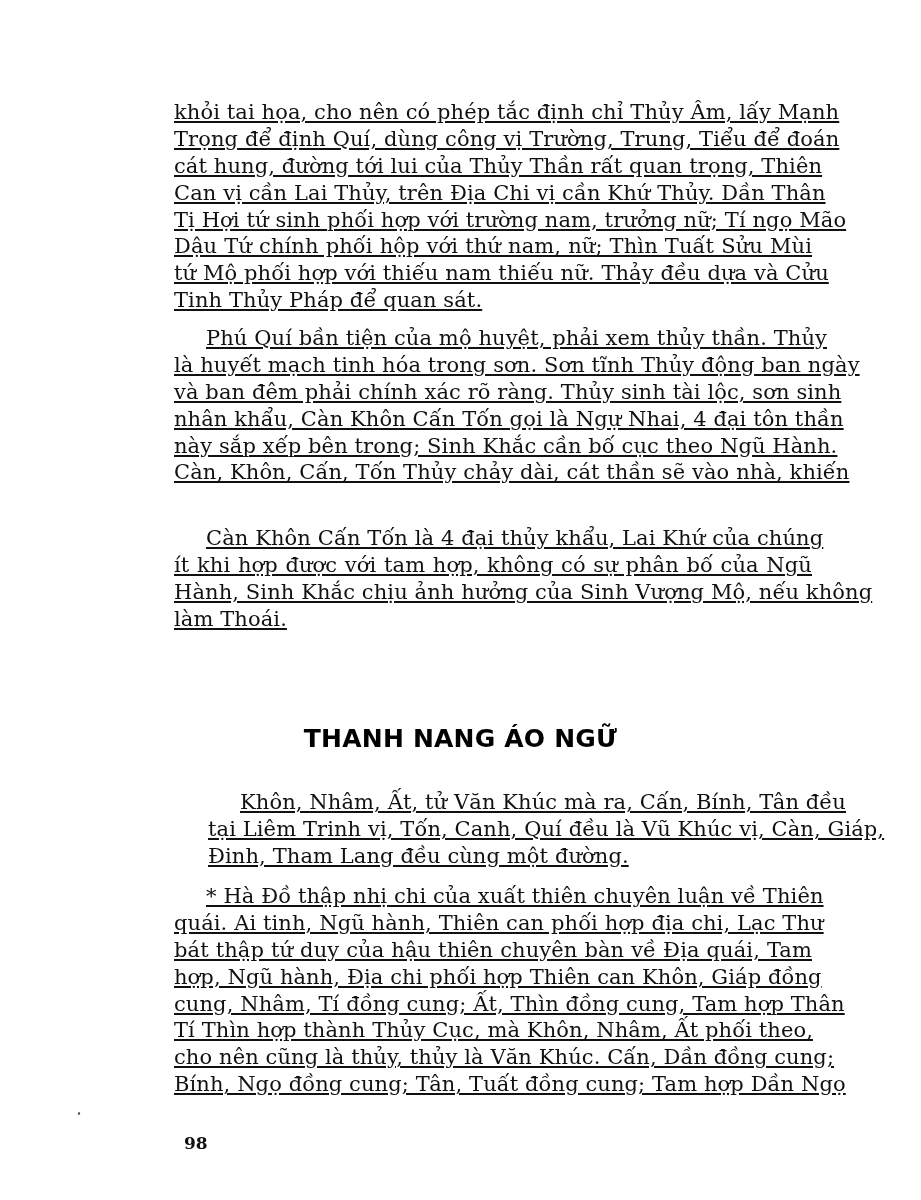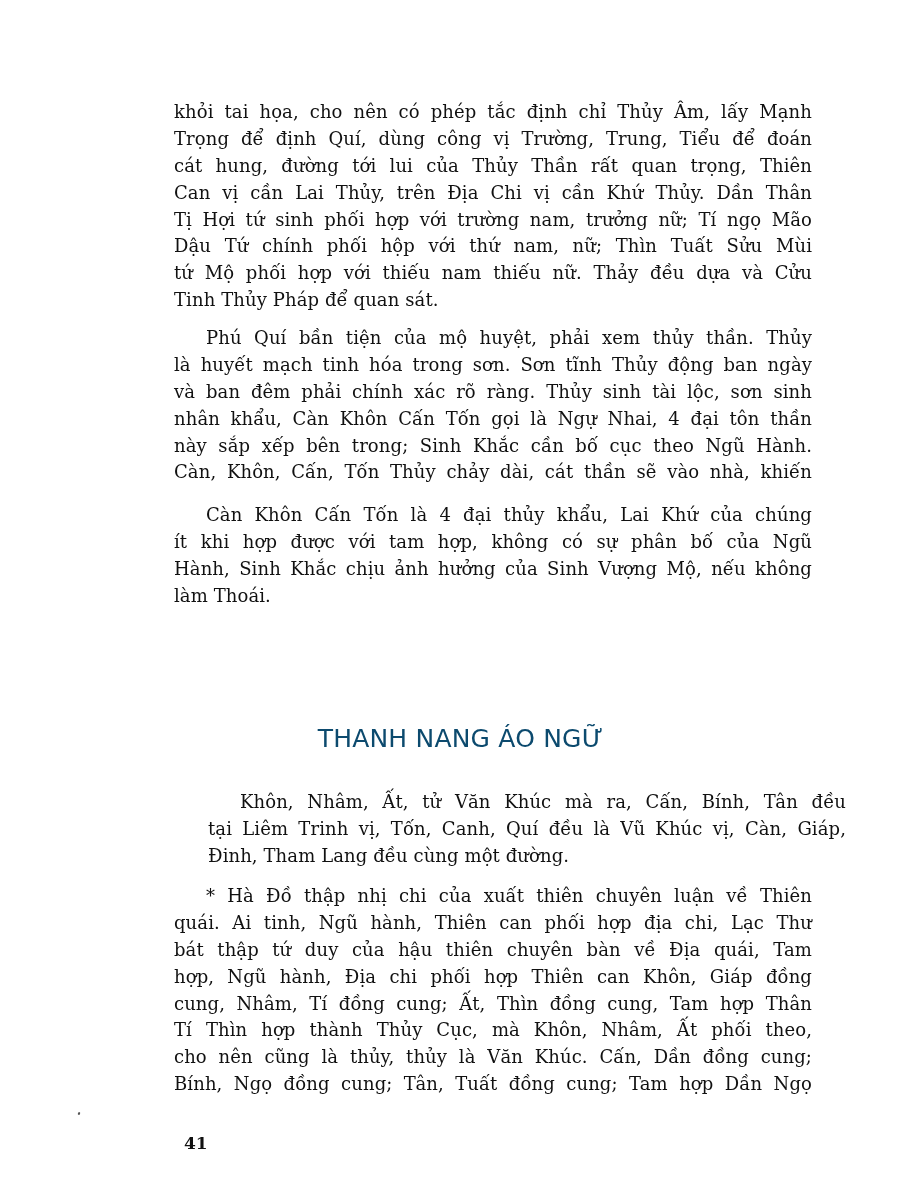--- a/index.html
+++ b/index.html
@@ -26,47 +26,48 @@
       left: 174px;
       width: 638px;
     }
     .para {
       margin: 0;
     }
     .line {
       display: block;
       height: 26.9px;
       line-height: 26.9px;
-      font-size: 18px;
+      font-size: 21px;
       white-space: nowrap;
       text-align: justify;
       text-align-last: justify;
       letter-spacing: 0.1px;
+      text-decoration: underline;
     }
     .line.last {
       text-align: center;
       text-align-last: left;
     }
     .line.indent {
       padding-left: 32px;
     }
     #p1 { top: 99px; }
     #p2 { top: 325px; }
-    #p3 { top: 502px; }
+    #p3 { top: 525px; }
     #heading {
       position: absolute;
       top: 724px;
       left: 0;
       width: 921px;
       text-align: center;
       font-family: "DejaVu Sans", "Liberation Sans", sans-serif;
-      font-weight: normal;
+      font-weight: bold;
       font-size: 25px;
       letter-spacing: 0.2px;
-      color: #0c4a6e;
+      color: #000000;
       margin: 0;
     }
     #p4 { top: 789px; margin-left: 34px; }
     #p5 { top: 883px; }
     #page-number {
       position: absolute;
       left: 184px;
       top: 1133px;
       font-family: "DejaVu Serif", "Liberation Serif", serif;
       font-weight: bold;
@@ -130,15 +131,15 @@
     <span class="line">bát thập tứ duy của hậu thiên chuyên bàn về Địa quái, Tam</span>
     <span class="line">hợp, Ngũ hành, Địa chi phối hợp Thiên can Khôn, Giáp đồng</span>
     <span class="line">cung, Nhâm, Tí đồng cung; Ất, Thìn đồng cung, Tam hợp Thân</span>
     <span class="line">Tí Thìn hợp thành Thủy Cục, mà Khôn, Nhâm, Ất phối theo,</span>
     <span class="line">cho nên cũng là thủy, thủy là Văn Khúc. Cấn, Dần đồng cung;</span>
     <span class="line">Bính, Ngọ đồng cung; Tân, Tuất đồng cung; Tam hợp Dần Ngọ</span>
   </div>
 
   <div id="speck"></div>
 
-  <div id="page-number">41</div>
+  <div id="page-number">98</div>
 
 </div>
 
 </body></html>

